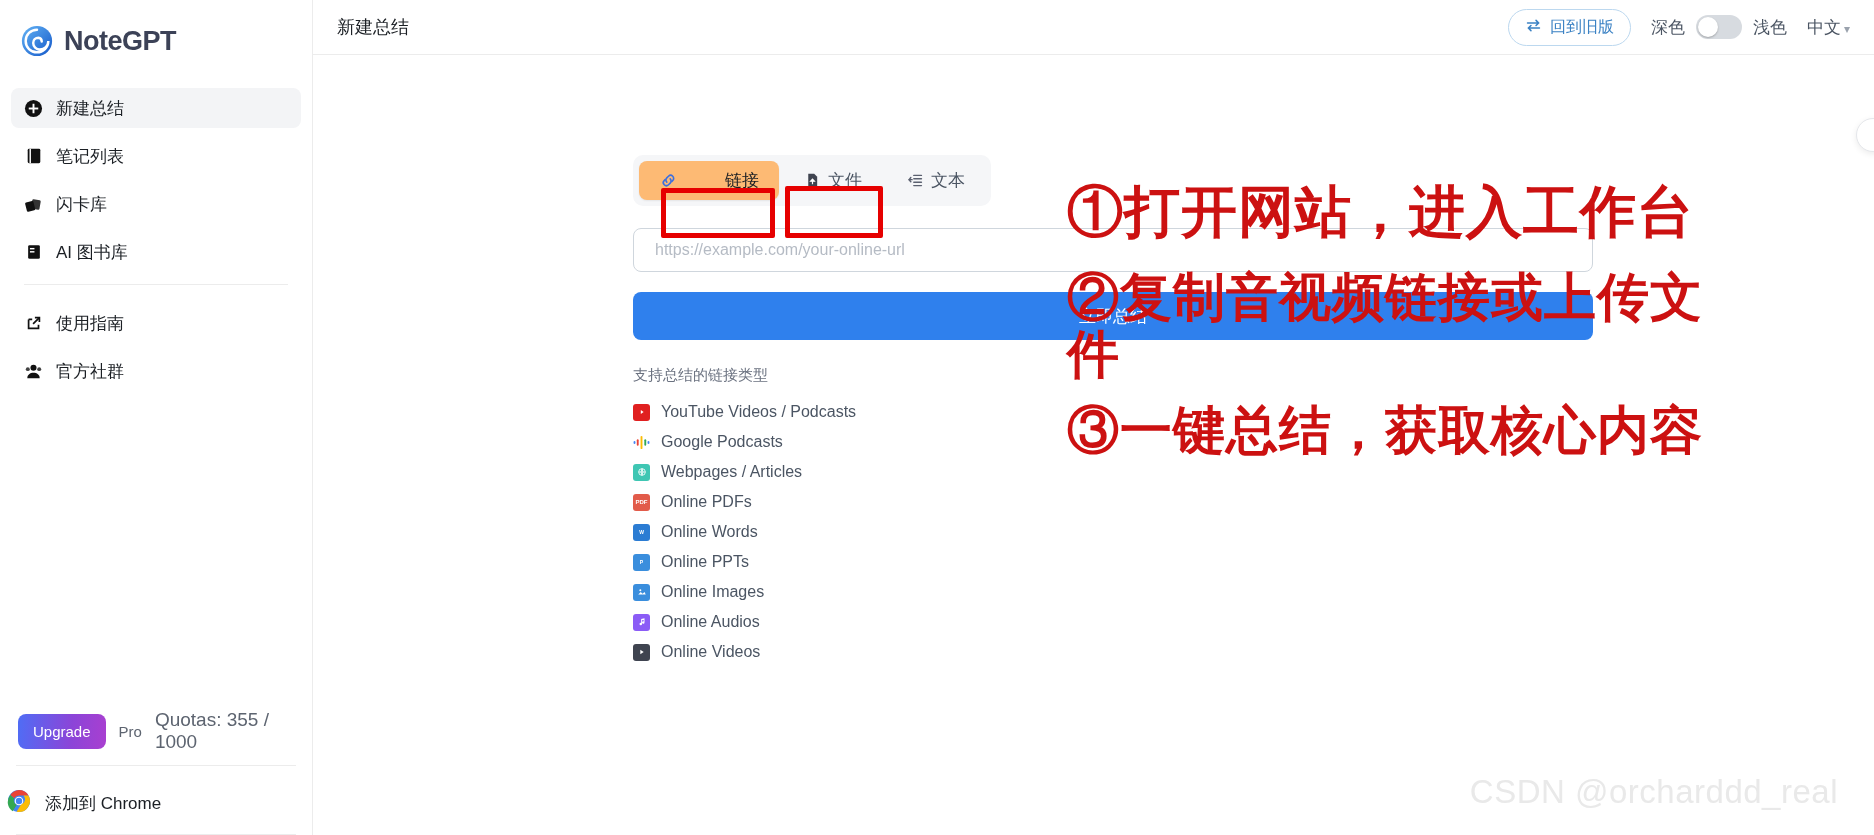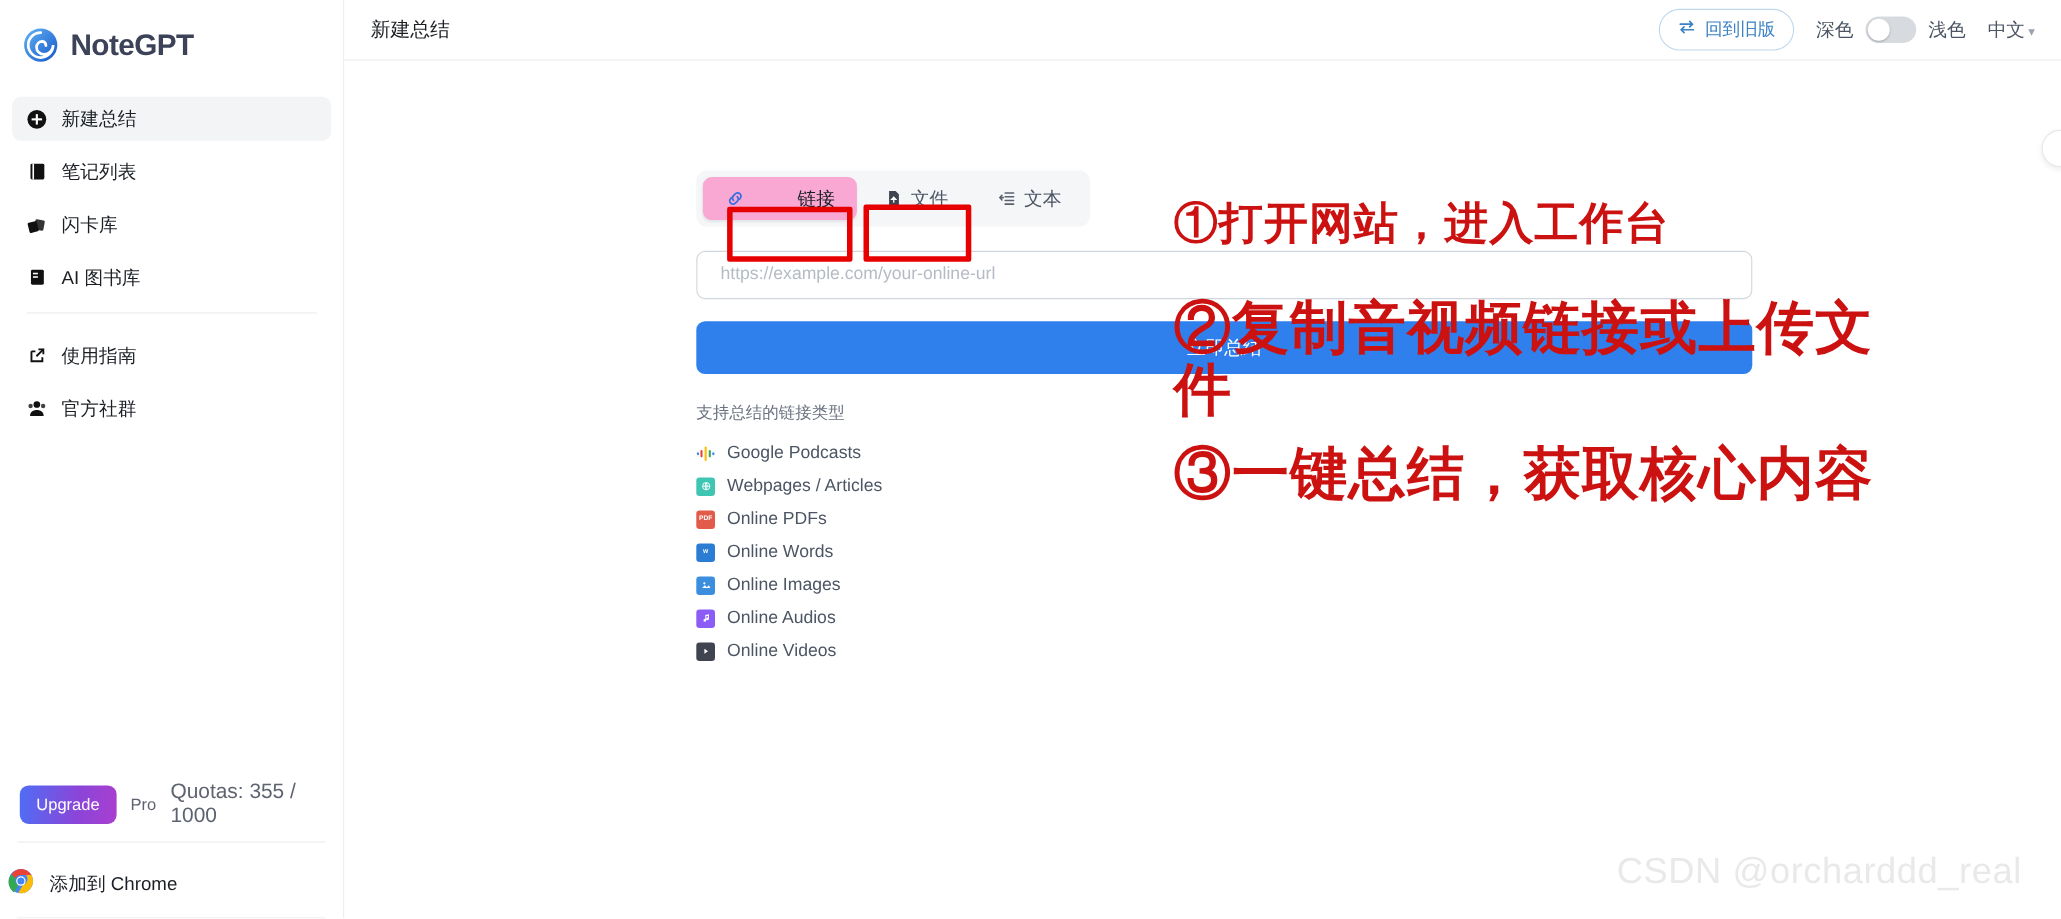--- a/index.html
+++ b/index.html
@@ -115,21 +115,21 @@
     display: inline-flex; align-items: center;
     background: #f5f6f8; border-radius: 10px; padding: 6px;
     gap: 4px;
   }
   .tab {
     display: flex; align-items: center; gap: 7px;
     border-radius: 8px; padding: 8px 20px;
     font-size: 17px; color: #4b5563; cursor: pointer;
     background: transparent;
   }
-  .tab.active { background: #f9a8d4; color: #1b1f24; box-shadow: 0 1px 2px rgba(0,0,0,.07); gap: 48px; }
+  .tab.active { background: #fdba74; color: #1b1f24; box-shadow: 0 1px 2px rgba(0,0,0,.07); gap: 48px; }
   .tab .t-icon { display:flex; align-items:center; justify-content:center; width:18px; height:18px; }
 
   .url-input {
     display: block; width: 960px; height: 44px;
     margin-top: 22px;
     border: 1px solid #cfd6dd; border-radius: 8px;
     padding: 0 21px; font-size: 16px; color: #1b1f24;
     font-family: inherit; background: #fff;
     outline: none;
   }
@@ -358,20 +358,28 @@
         </div>
 
         <input class="url-input" type="text" placeholder="https://example.com/your-online-url" style="">
 
         <button class="summary-btn">立即总结</button>
 
         <div class="types-title">支持总结的链接类型</div>
 
         <div class="type-list">
 
+          <div class="type-item">
+            <span class="type-icon" style="background:#e02020;">
+              <svg viewBox="0 0 10 10" width="8" height="8">
+                  <path d="M3.5 2.6L7 5 3.5 7.4z" fill="#fff"></path>
+                </svg>
+            </span>
+            <span>YouTube Videos / Podcasts</span>
+          </div>
 
           <div class="type-item">
             <span class="type-icon" style="background:transparent;">
               <svg viewBox="0 0 18 18" width="17" height="17">
                 <rect x="8" y="2" width="2" height="14" rx="1" fill="#fbbc04"></rect>
                 <rect x="4" y="5.5" width="2" height="7" rx="1" fill="#ea4335"></rect>
                 <rect x="12" y="5.5" width="2" height="7" rx="1" fill="#34a853"></rect>
                 <rect x="0.6" y="7.5" width="2" height="3" rx="1" fill="#4285f4"></rect>
                 <rect x="15.4" y="7.5" width="2" height="3" rx="1" fill="#4285f4"></rect>
               </svg>
@@ -392,20 +400,24 @@
           <div class="type-item">
             <span class="type-icon" style="background:#e25b4a;font-size:6px;">PDF</span>
             <span>Online PDFs</span>
           </div>
 
           <div class="type-item">
             <span class="type-icon" style="background:#2b7cd3;font-size:5px;">W</span>
             <span>Online Words</span>
           </div>
 
+          <div class="type-item">
+            <span class="type-icon" style="background:#3a8edd;font-size:5px;">P</span>
+            <span>Online PPTs</span>
+          </div>
 
           <div class="type-item">
             <span class="type-icon" style="background:#3a8edd;">
               <svg viewBox="0 0 12 12" width="10" height="10">
                   <circle cx="4" cy="4" r="1.2" fill="#fff"></circle>
                   <path d="M1.5 9l3-3 2.2 2.2L9 6l1.5 3z" fill="#fff"></path>
                 </svg>
             </span>
             <span>Online Images</span>
           </div>
@@ -429,21 +441,21 @@
           </div>
 
         </div>
       </div>
     </div>
 
     <div class="anno-layer">
       <div class="red-box" style="left:348px; top:188px; width:114px; height:50px;"></div>
       <div class="red-box" style="left:472px; top:186px; width:98px; height:52px;"></div>
 
-      <div class="red-text" style="left:754px; top:175px; font-size:40px;">①打开网站，进入工作台</div>
+      <div class="red-text" style="left:754px; top:175px; font-size:56px;">①打开网站，进入工作台</div>
       <div class="red-text" style="left:754px; top:263px; font-size:52px;">②复制音视频链接或上传文</div>
       <div class="red-text" style="left:754px; top:320px; font-size:52px;">件</div>
       <div class="red-text" style="left:754px; top:396px; font-size:52px;">③一键总结，获取核心内容</div>
     </div>
 
     <div class="watermark">CSDN @orcharddd_real</div>
 
   </section>
 </div>
 

